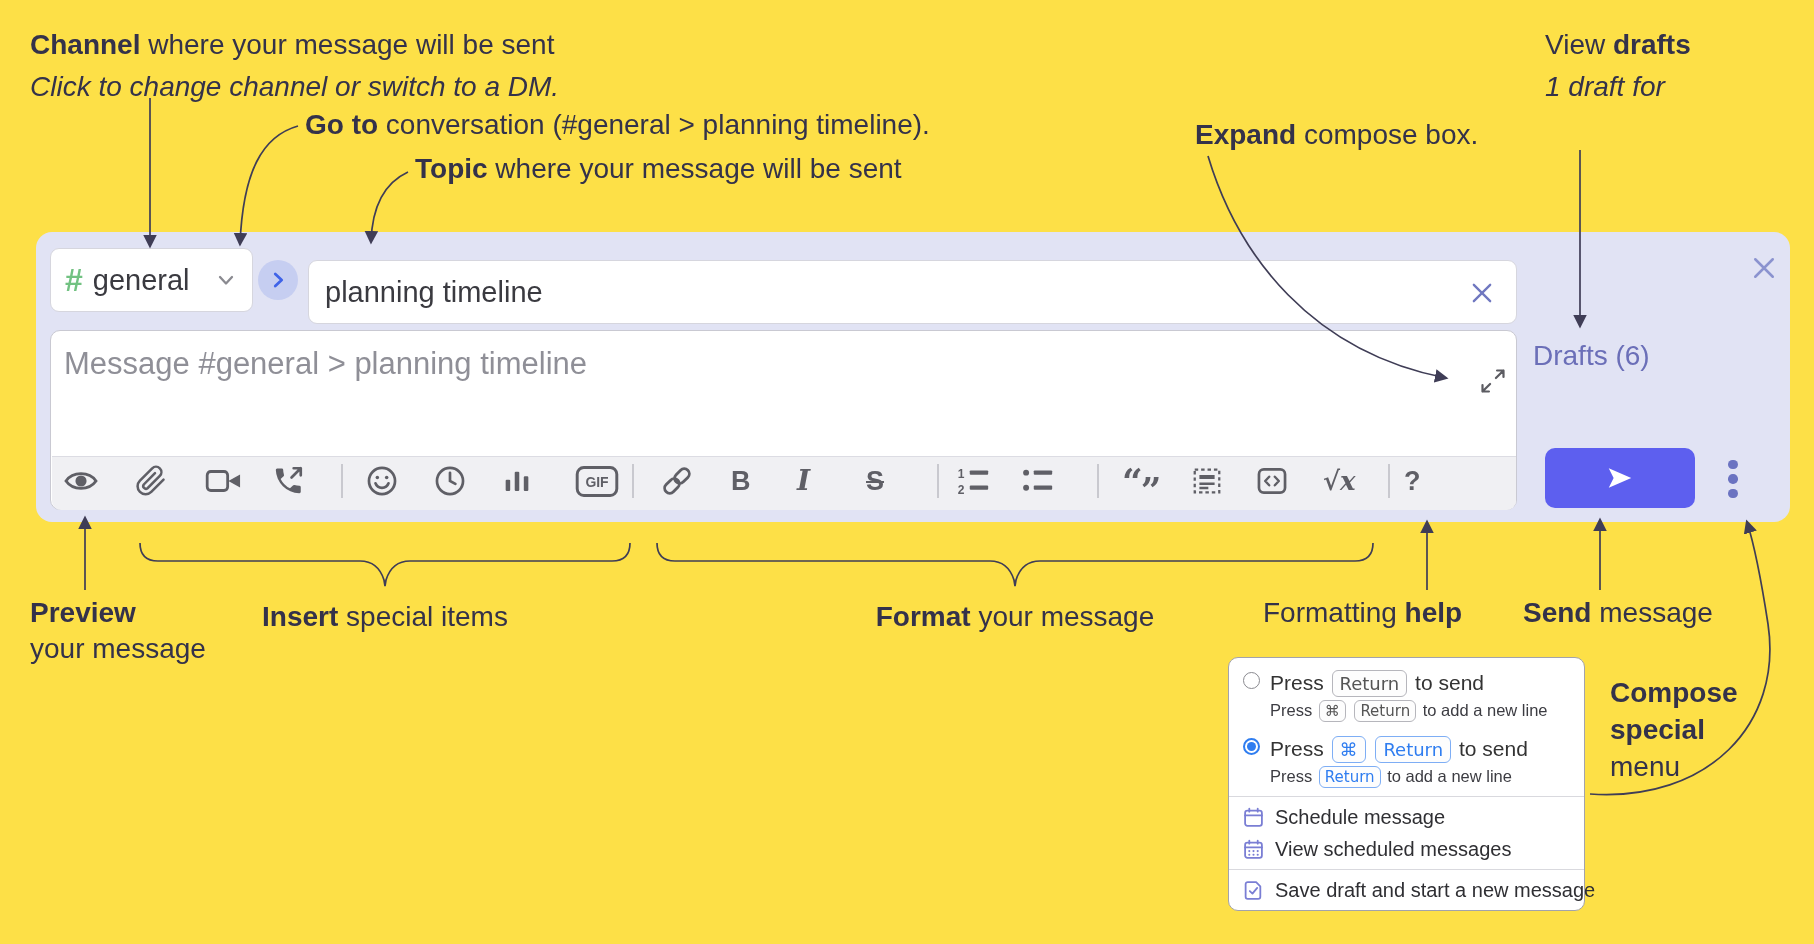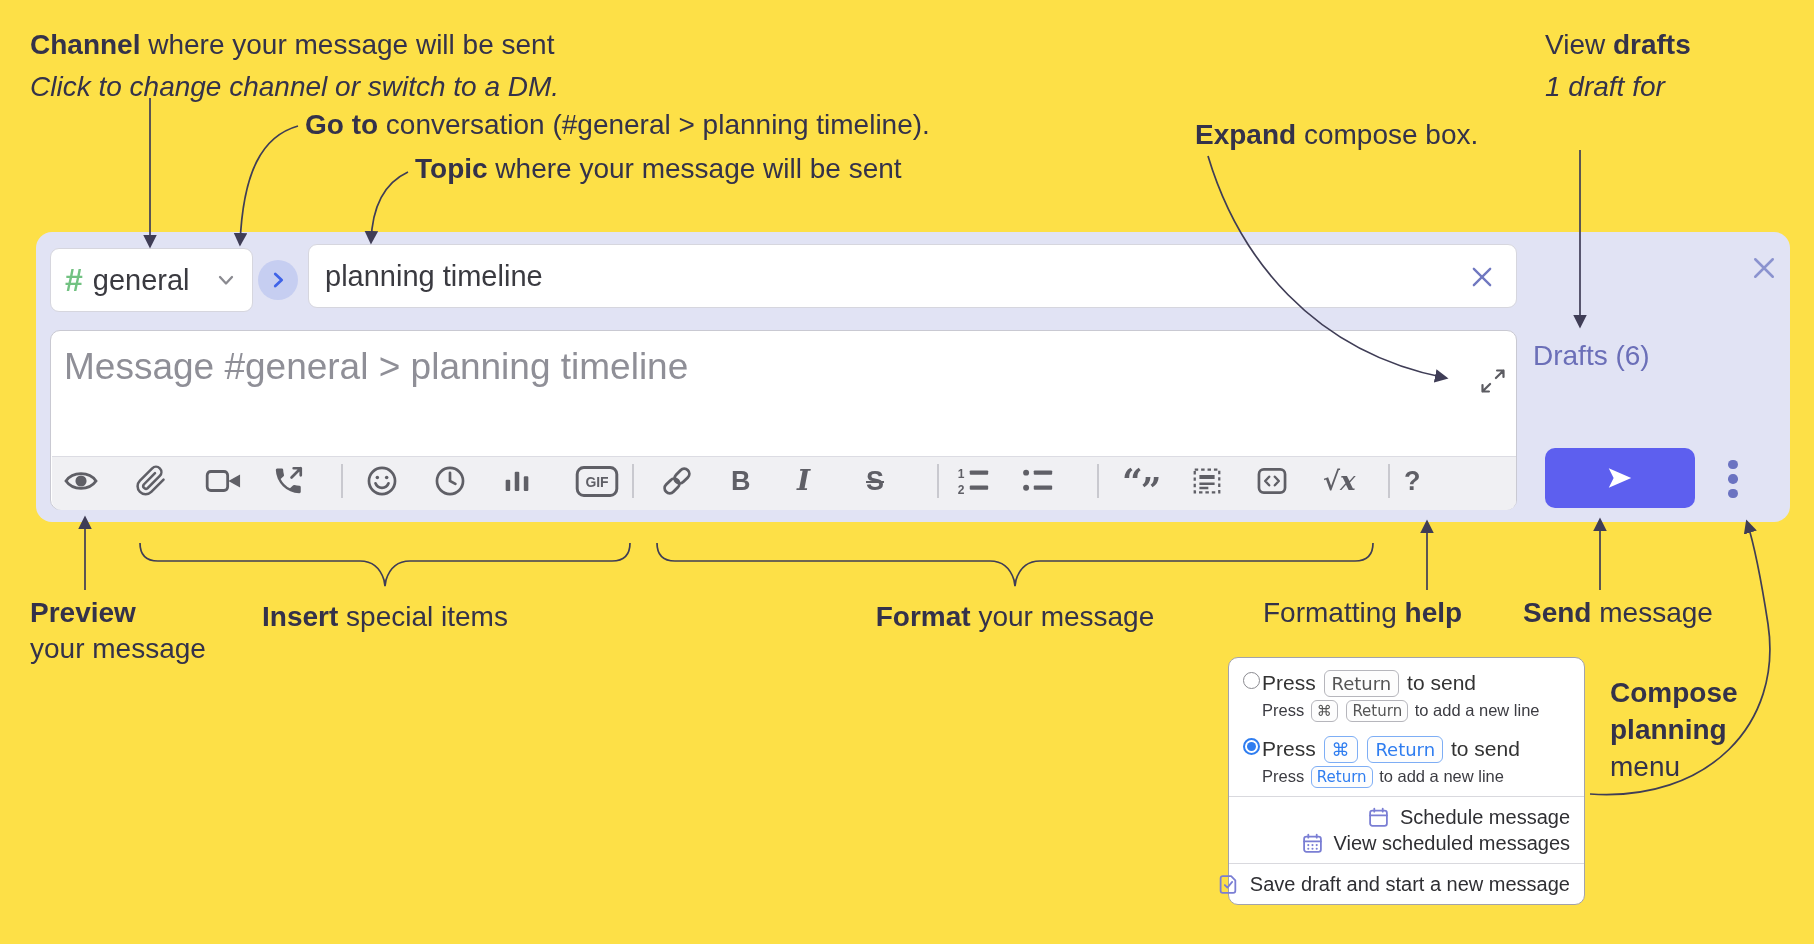--- a/index.html
+++ b/index.html
@@ -15,29 +15,29 @@
   
   .compose-shell{position:absolute;left:36px;top:232px;width:1754px;height:290px;
                  background:#e1e3f4;border-radius:16px;}
   .whitebox{position:absolute;background:#fff;border:1.5px solid #d6d6de;border-radius:9px;box-sizing:border-box;}
   .channel-select{left:50px;top:248px;width:203px;height:64px;display:flex;align-items:center;
                   padding:0 14px;gap:10px;cursor:pointer;}
   .hash{color:#72c282;font-size:32px;font-weight:700;line-height:1;}
   .chan-label{font-size:29px;color:#3a3a40;flex:1;}
   .goto-btn{position:absolute;left:258px;top:260px;width:40px;height:40px;border-radius:50%;
             background:#c6cef1;display:flex;align-items:center;justify-content:center;cursor:pointer;}
-  .topic-input-wrap{left:308px;top:244px;width:1209px;height:64px;}
+  .topic-input-wrap{left:308px;top:260px;width:1209px;height:64px;}
   .topic-input{position:absolute;left:14px;top:1px;width:1130px;height:58px;border:none;outline:none;
                font-family:"Liberation Sans",sans-serif;font-size:29px;color:#3a3a40;background:transparent;}
   .topic-clear{position:absolute;right:18px;top:16px;width:32px;height:32px;display:flex;align-items:center;
                justify-content:center;cursor:pointer;color:#7078c0;}
   .editor-panel{position:absolute;left:50px;top:330px;width:1467px;height:180px;background:#fff;
                 border:1.5px solid #c9c9d2;border-radius:10px;box-sizing:border-box;}
   .msg-area{position:absolute;left:62px;top:344px;width:1390px;height:100px;border:none;outline:none;resize:none;
-            background:transparent;font-family:"Liberation Sans",sans-serif;font-size:37px;color:#3a3a40;}
+            background:transparent;font-family:"Liberation Sans",sans-serif;font-size:31px;color:#3a3a40;}
   .msg-area::placeholder{color:#8f8f97;opacity:1;}
   .expand-btn{position:absolute;left:1476px;top:364px;width:34px;height:34px;display:flex;align-items:center;
               justify-content:center;color:#5c5c62;cursor:pointer;}
   .toolbar{position:absolute;left:51.5px;top:456px;width:1464px;height:52.5px;background:#f0f0f3;
            border-top:1.5px solid #dcdce3;border-radius:0 0 9px 9px;}
   .tbtn{position:absolute;top:459px;width:44px;height:44px;display:flex;align-items:center;justify-content:flex-start;
         color:#5f5f66;cursor:pointer;}
   .tbtn svg{display:block;}
   .tdiv{position:absolute;top:464px;width:2px;height:34px;background:#c9c9cf;}
   .g{font-weight:700;font-size:27px;color:#5f5f66;line-height:1;}
@@ -53,33 +53,33 @@
            justify-content:center;color:#8b93cf;cursor:pointer;}
   .send-btn{position:absolute;left:1545px;top:448px;width:150px;height:60px;background:#5d5fef;border:none;
             border-radius:10px;display:flex;align-items:center;justify-content:center;cursor:pointer;}
   .ellipsis-btn{position:absolute;left:1719px;top:457px;width:28px;height:44px;display:flex;flex-direction:column;
                 align-items:center;justify-content:center;gap:5px;cursor:pointer;}
   .ellipsis-btn i{width:9.5px;height:9.5px;border-radius:50%;background:#6b73c1;}
   
   .popup{position:absolute;left:1228px;top:657px;width:357px;background:#fff;border:1.5px solid #a3a3ab;
          border-radius:10px;box-sizing:border-box;font-size:21px;color:#333;}
   .popt{padding:10px 14px 8px 14px;display:flex;flex-direction:column;gap:12px;}
-  .prow{display:flex;gap:2px;cursor:pointer;}
+  .prow{display:flex;gap:10px;cursor:pointer;}
   .radio{width:17px;height:17px;border:1.5px solid #8a8a90;border-radius:50%;margin-top:4px;flex:none;
          box-sizing:border-box;background:#fff;}
   .radio.sel{border:2px solid #2f7df0;display:flex;align-items:center;justify-content:center;}
   .radio.sel::after{content:"";width:9px;height:9px;border-radius:50%;background:#2f7df0;}
   .pmain{line-height:30px;white-space:nowrap;}
   .psub{font-size:16.5px;color:#3c3c42;line-height:24px;white-space:nowrap;}
   kbd{font-family:"DejaVu Sans",sans-serif;display:inline-block;border:1.2px solid #b6b6bc;border-radius:6px;
       background:#fdfdfd;color:#555;padding:0 7px;font-size:18px;line-height:25px;margin:0 2px;}
   .psub kbd{font-size:15px;line-height:20px;padding:0 5px;}
   kbd.blue{border-color:#7eaef5;color:#2f7df0;}
   .pdiv{height:1px;background:#d9d9de;}
-  .pitems{padding:7px 14px;display:flex;flex-direction:column;align-items:flex-end;}
+  .pitems{padding:7px 14px;display:flex;flex-direction:column;gap:6px;}
   .pitem{display:flex;align-items:center;gap:11px;font-size:20px;color:#2f2f33;cursor:pointer;line-height:26px;
          white-space:nowrap;}
   .pitem svg{display:block;color:#7a7ed4;flex:none;}
   
   .overlay{position:absolute;left:0;top:0;pointer-events:none;z-index:6;}
 </style>
 </head>
 <body>
 
 <div class="canvas">
@@ -279,21 +279,21 @@
     <b>Format</b><span> your message</span>
   </div>
   <div class="note" style="left:1263px;top:594px;">
     <span>Formatting </span><b>help</b>
   </div>
   <div class="note" style="left:1523px;top:594px;">
     <b>Send</b><span> message</span>
   </div>
   <div class="note lh37" style="left:1610px;top:674px;">
     <div><b>Compose</b></div>
-    <div><b>planning</b></div>
+    <div><b>special</b></div>
     <div>menu</div>
   </div>
 
   <div class="popup">
     <div class="popt">
       <div class="prow">
         <span class="radio"></span>
         <div>
           <div class="pmain"><span>Press</span>
             <kbd>Return</kbd>

